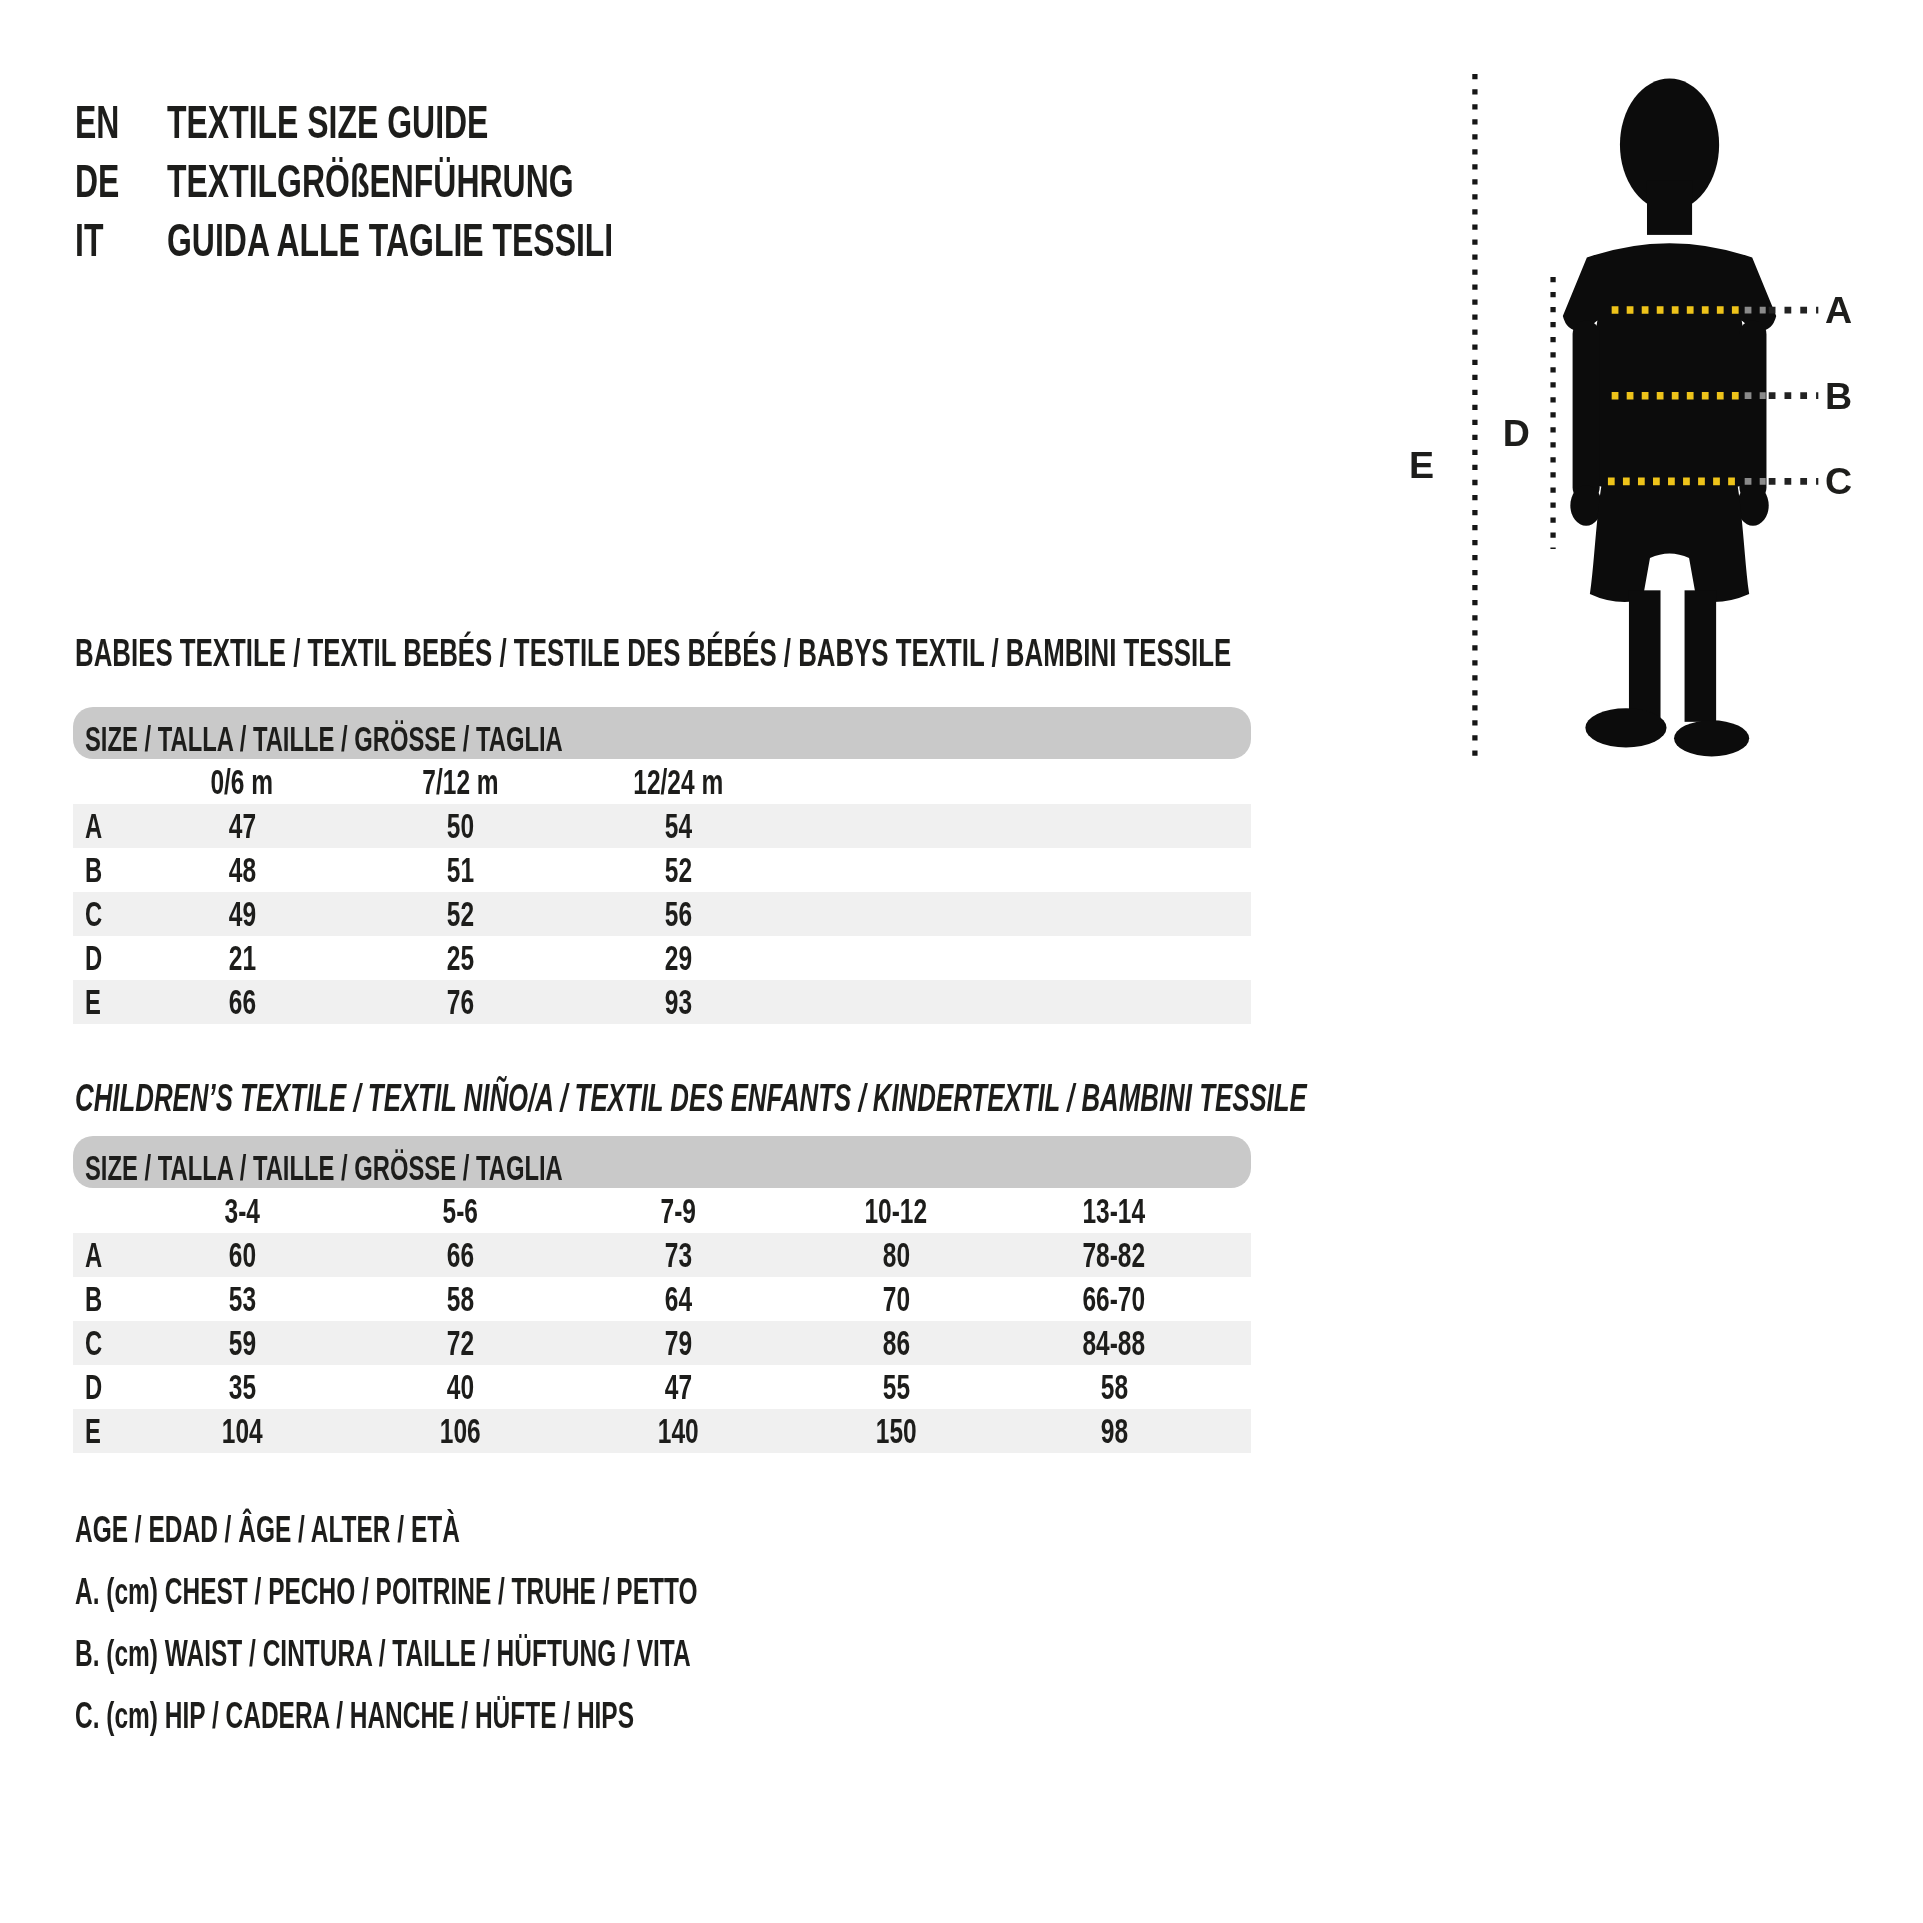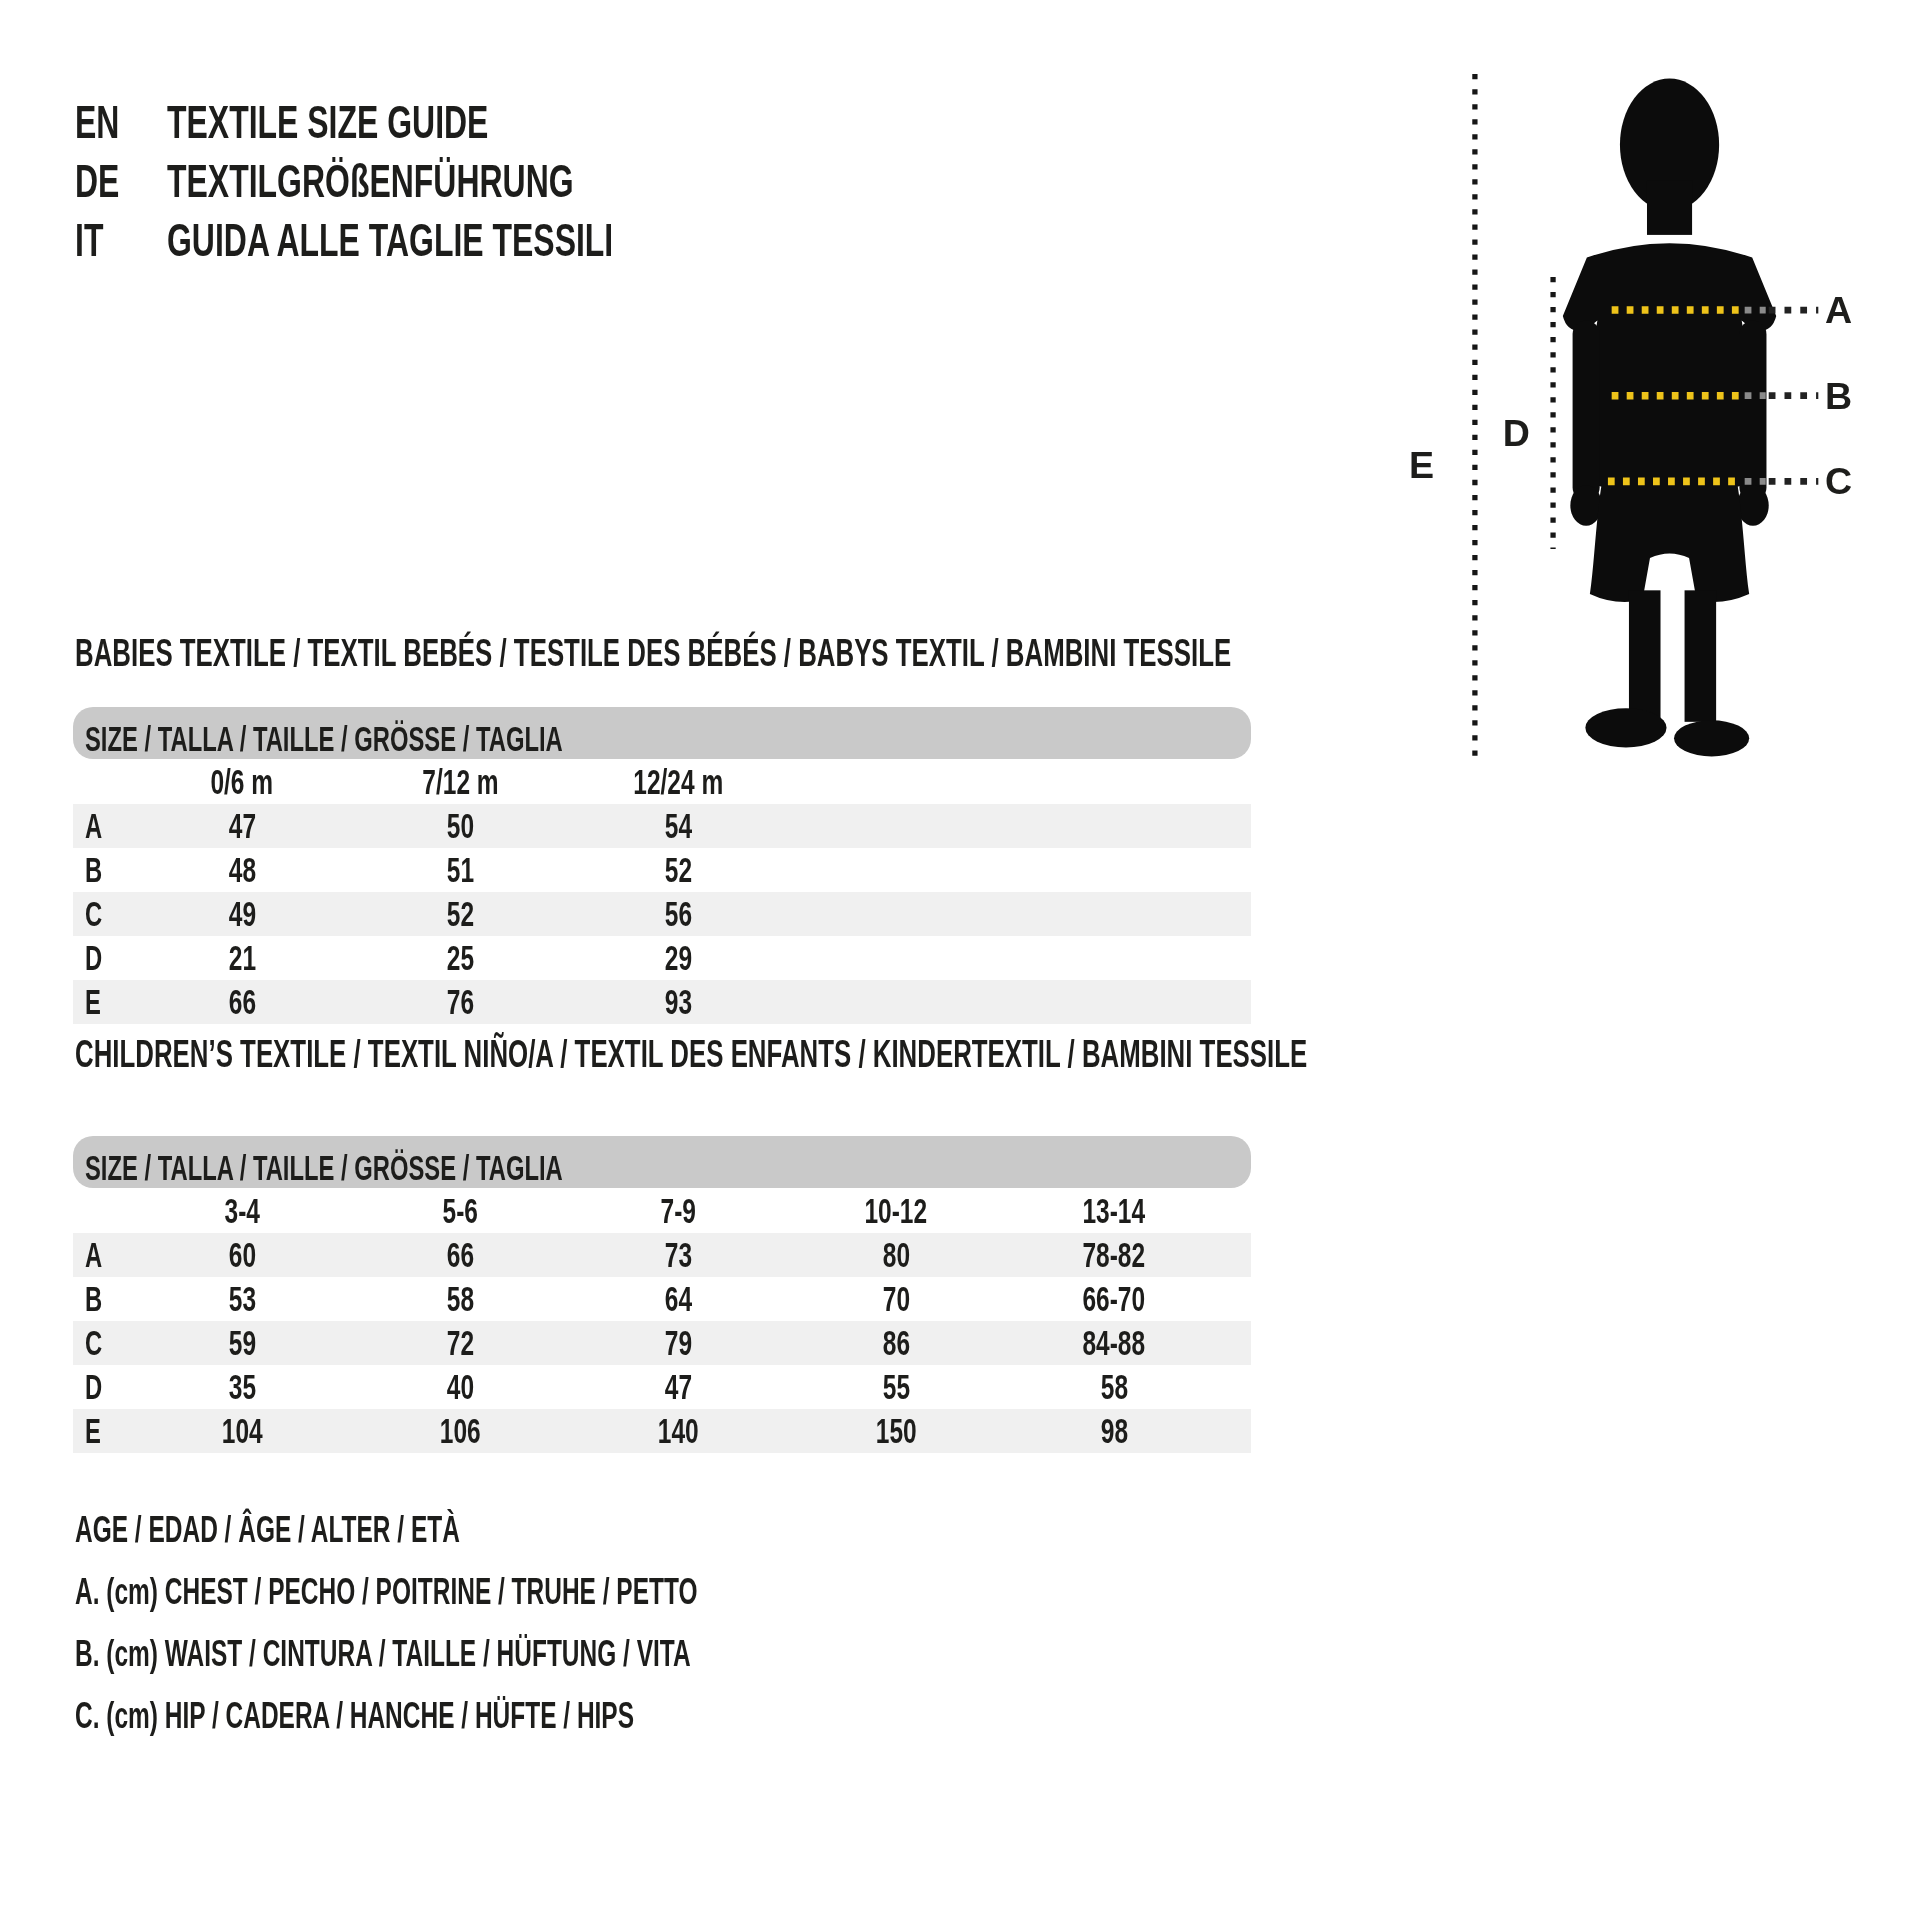--- a/index.html
+++ b/index.html
@@ -164,21 +164,21 @@
   </div>
   <div class="grid3 drow band">
     <div class="cell letter"><span class="cond">E</span></div>
     <div class="cell"><span class="condc">66</span></div>
     <div class="cell"><span class="condc">76</span></div>
     <div class="cell"><span class="condc">93</span></div>
     <div></div>
   </div>
 </div>
 
-<div class="sect-title" style="top:1032px;">
+<div class="sect-title" style="top:1076px;font-style:italic;">
   <span class="cond">CHILDREN’S TEXTILE / TEXTIL NIÑO/A / TEXTIL DES ENFANTS / KINDERTEXTIL / BAMBINI TESSILE</span>
 </div>
 
 <div class="table" style="top:1136px;">
   <div class="size-bar">
     <span class="cond">SIZE / TALLA / TAILLE / GRÖSSE / TAGLIA</span>
   </div>
   <div class="grid5 colhead">
     <div class="cell letter"></div>
     <div class="cell"><span class="condc">3-4</span></div>

